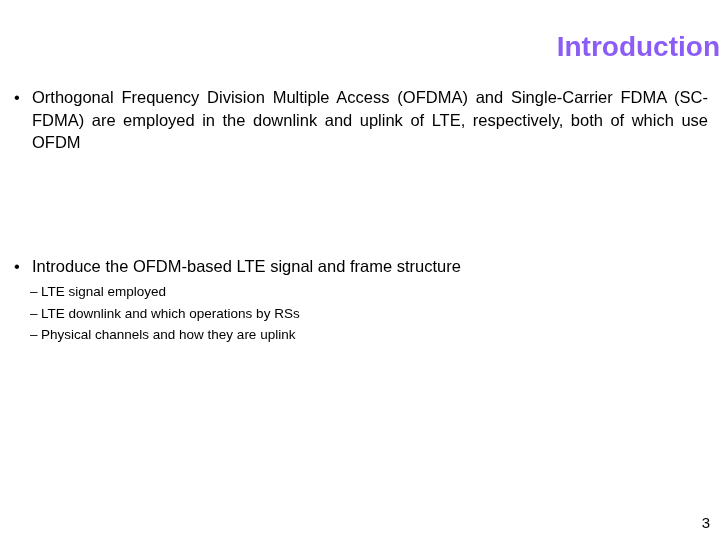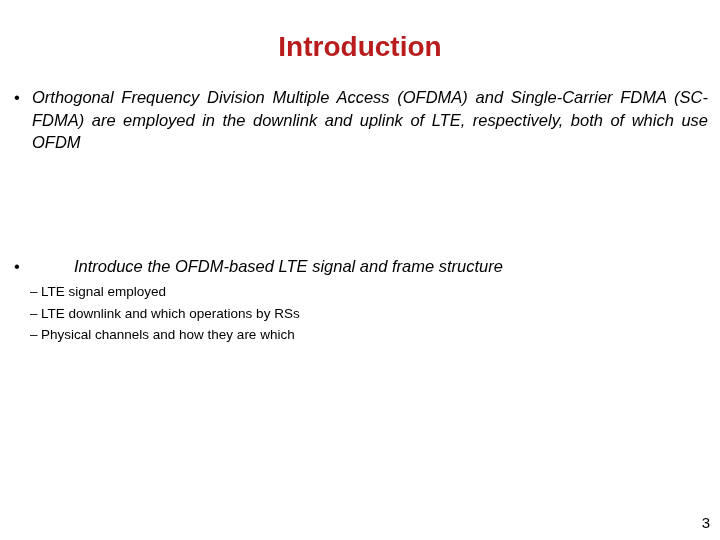--- a/index.html
+++ b/index.html
@@ -22,25 +22,25 @@
     inset: 0;
     background: #ffffff;
   }
 
   
   .slide-title {
     position: absolute;
     left: 0;
     top: 30px;
     width: 720px;
-    text-align: center;
+    text-align: right;
     font-size: 28px;
     font-weight: bold;
     line-height: 34px;
-    color: #b91c1c;
+    color: #8b5cf6;
     letter-spacing: 0px;
   }
 
   
   .body-area {
     position: absolute;
     left: 0;
     top: 0;
     width: 720px;
     height: 540px;
@@ -61,31 +61,29 @@
   .bullet-l1 .marker {
     position: absolute;
     left: 0px;
     top: 0px;
     font-size: 16.5px;
     line-height: 22.5px;
   }
   .bullet-l1 .para {
     display: block;
     text-align: justify;
-    font-style: italic;
   }
   
   .bullet-l1 .para::after {
     content: "";
     display: inline-block;
     width: 100%;
   }
   .no-justify {
     text-align: left !important;
-    margin-left: 42px;
   }
   .no-justify::after {
     display: none !important;
   }
 
   #bullet-one {
     top: 86px;
   }
   #bullet-two {
     top: 255px;
@@ -147,21 +145,21 @@
       <div class="sub-item">
         <span class="sub-marker">–</span>
         <span>LTE signal employed</span>
       </div>
       <div class="sub-item">
         <span class="sub-marker">–</span>
         <span>LTE downlink and which operations by RSs</span>
       </div>
       <div class="sub-item">
         <span class="sub-marker">–</span>
-        <span>Physical channels and how they are which</span>
+        <span>Physical channels and how they are uplink</span>
       </div>
     </div>
 
   </div>
 
   <div class="page-number">3</div>
 
 </div>
 
 </body></html>

